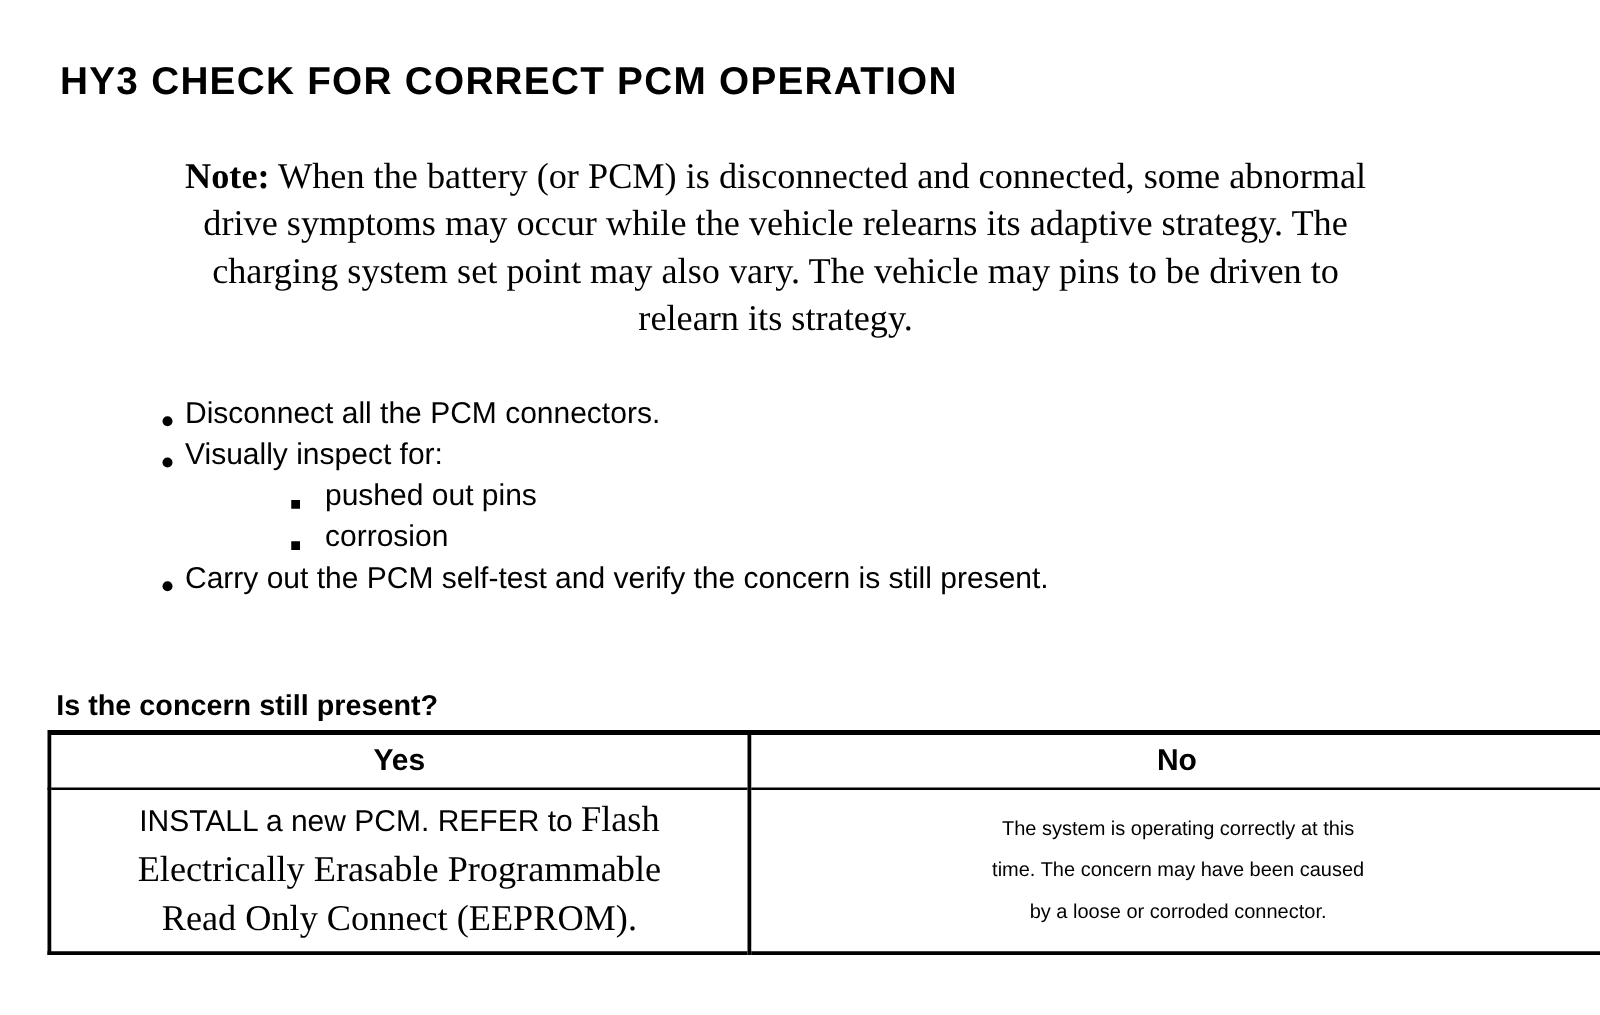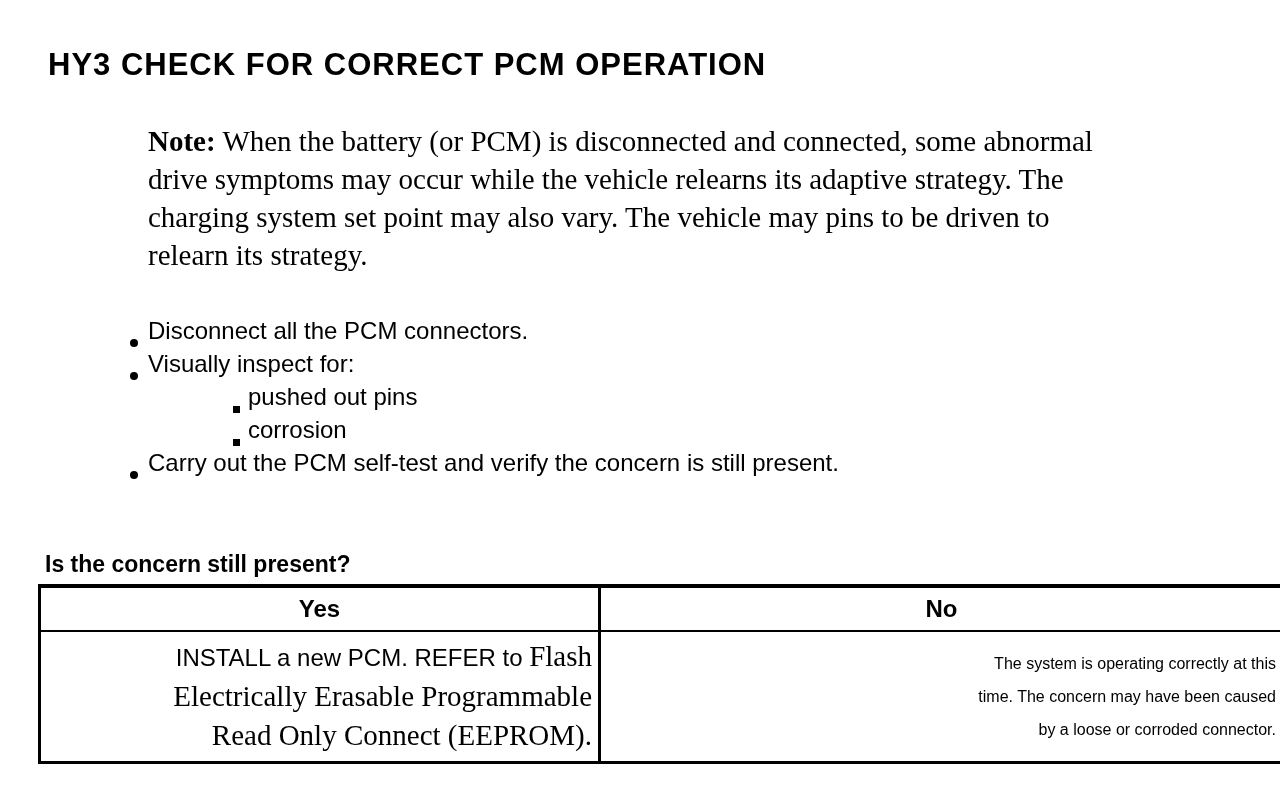--- a/index.html
+++ b/index.html
@@ -25,32 +25,33 @@
   }
 
   .note {
     position: absolute;
     left: 148px;
     top: 122px;
     font-family: "Liberation Serif", serif;
     font-size: 29px;
     line-height: 38px;
     white-space: nowrap;
+    text-align: center;
   }
   .note-label { font-weight: bold; }
 
   .procedure-list {
     position: absolute;
     left: 130px;
     top: 314px;
     font-size: 24px;
     line-height: 33px;
   }
-  .step-row { display: flex; align-items: flex-end; white-space: nowrap; }
-  .step-row.sub { margin-left: 103px; }
+  .step-row { display: flex; align-items: center; white-space: nowrap; }
+  .step-row.sub { margin-left: 103px; gap: 12px; }
   .bullet-dot {
     flex: none;
     width: 8px; height: 8px;
     border-radius: 50%;
     background: #000;
     margin: 13px 10px 0 0;
   }
   .bullet-square {
     flex: none;
     width: 7px; height: 7px;
@@ -81,21 +82,21 @@
   .decision-table th {
     height: 45px;
     font-size: 24px;
     font-weight: bold;
     text-align: center;
     vertical-align: middle;
   }
   .decision-table td {
     height: 129px;
     vertical-align: top;
-    text-align: right;
+    text-align: center;
   }
   .yes-cell {
     padding: 5px 6px 6px 6px;
     font-size: 24px;
     line-height: 39px;
     white-space: nowrap;
   }
   .yes-cell .serif {
     font-family: "Liberation Serif", serif;
     font-size: 29px;

